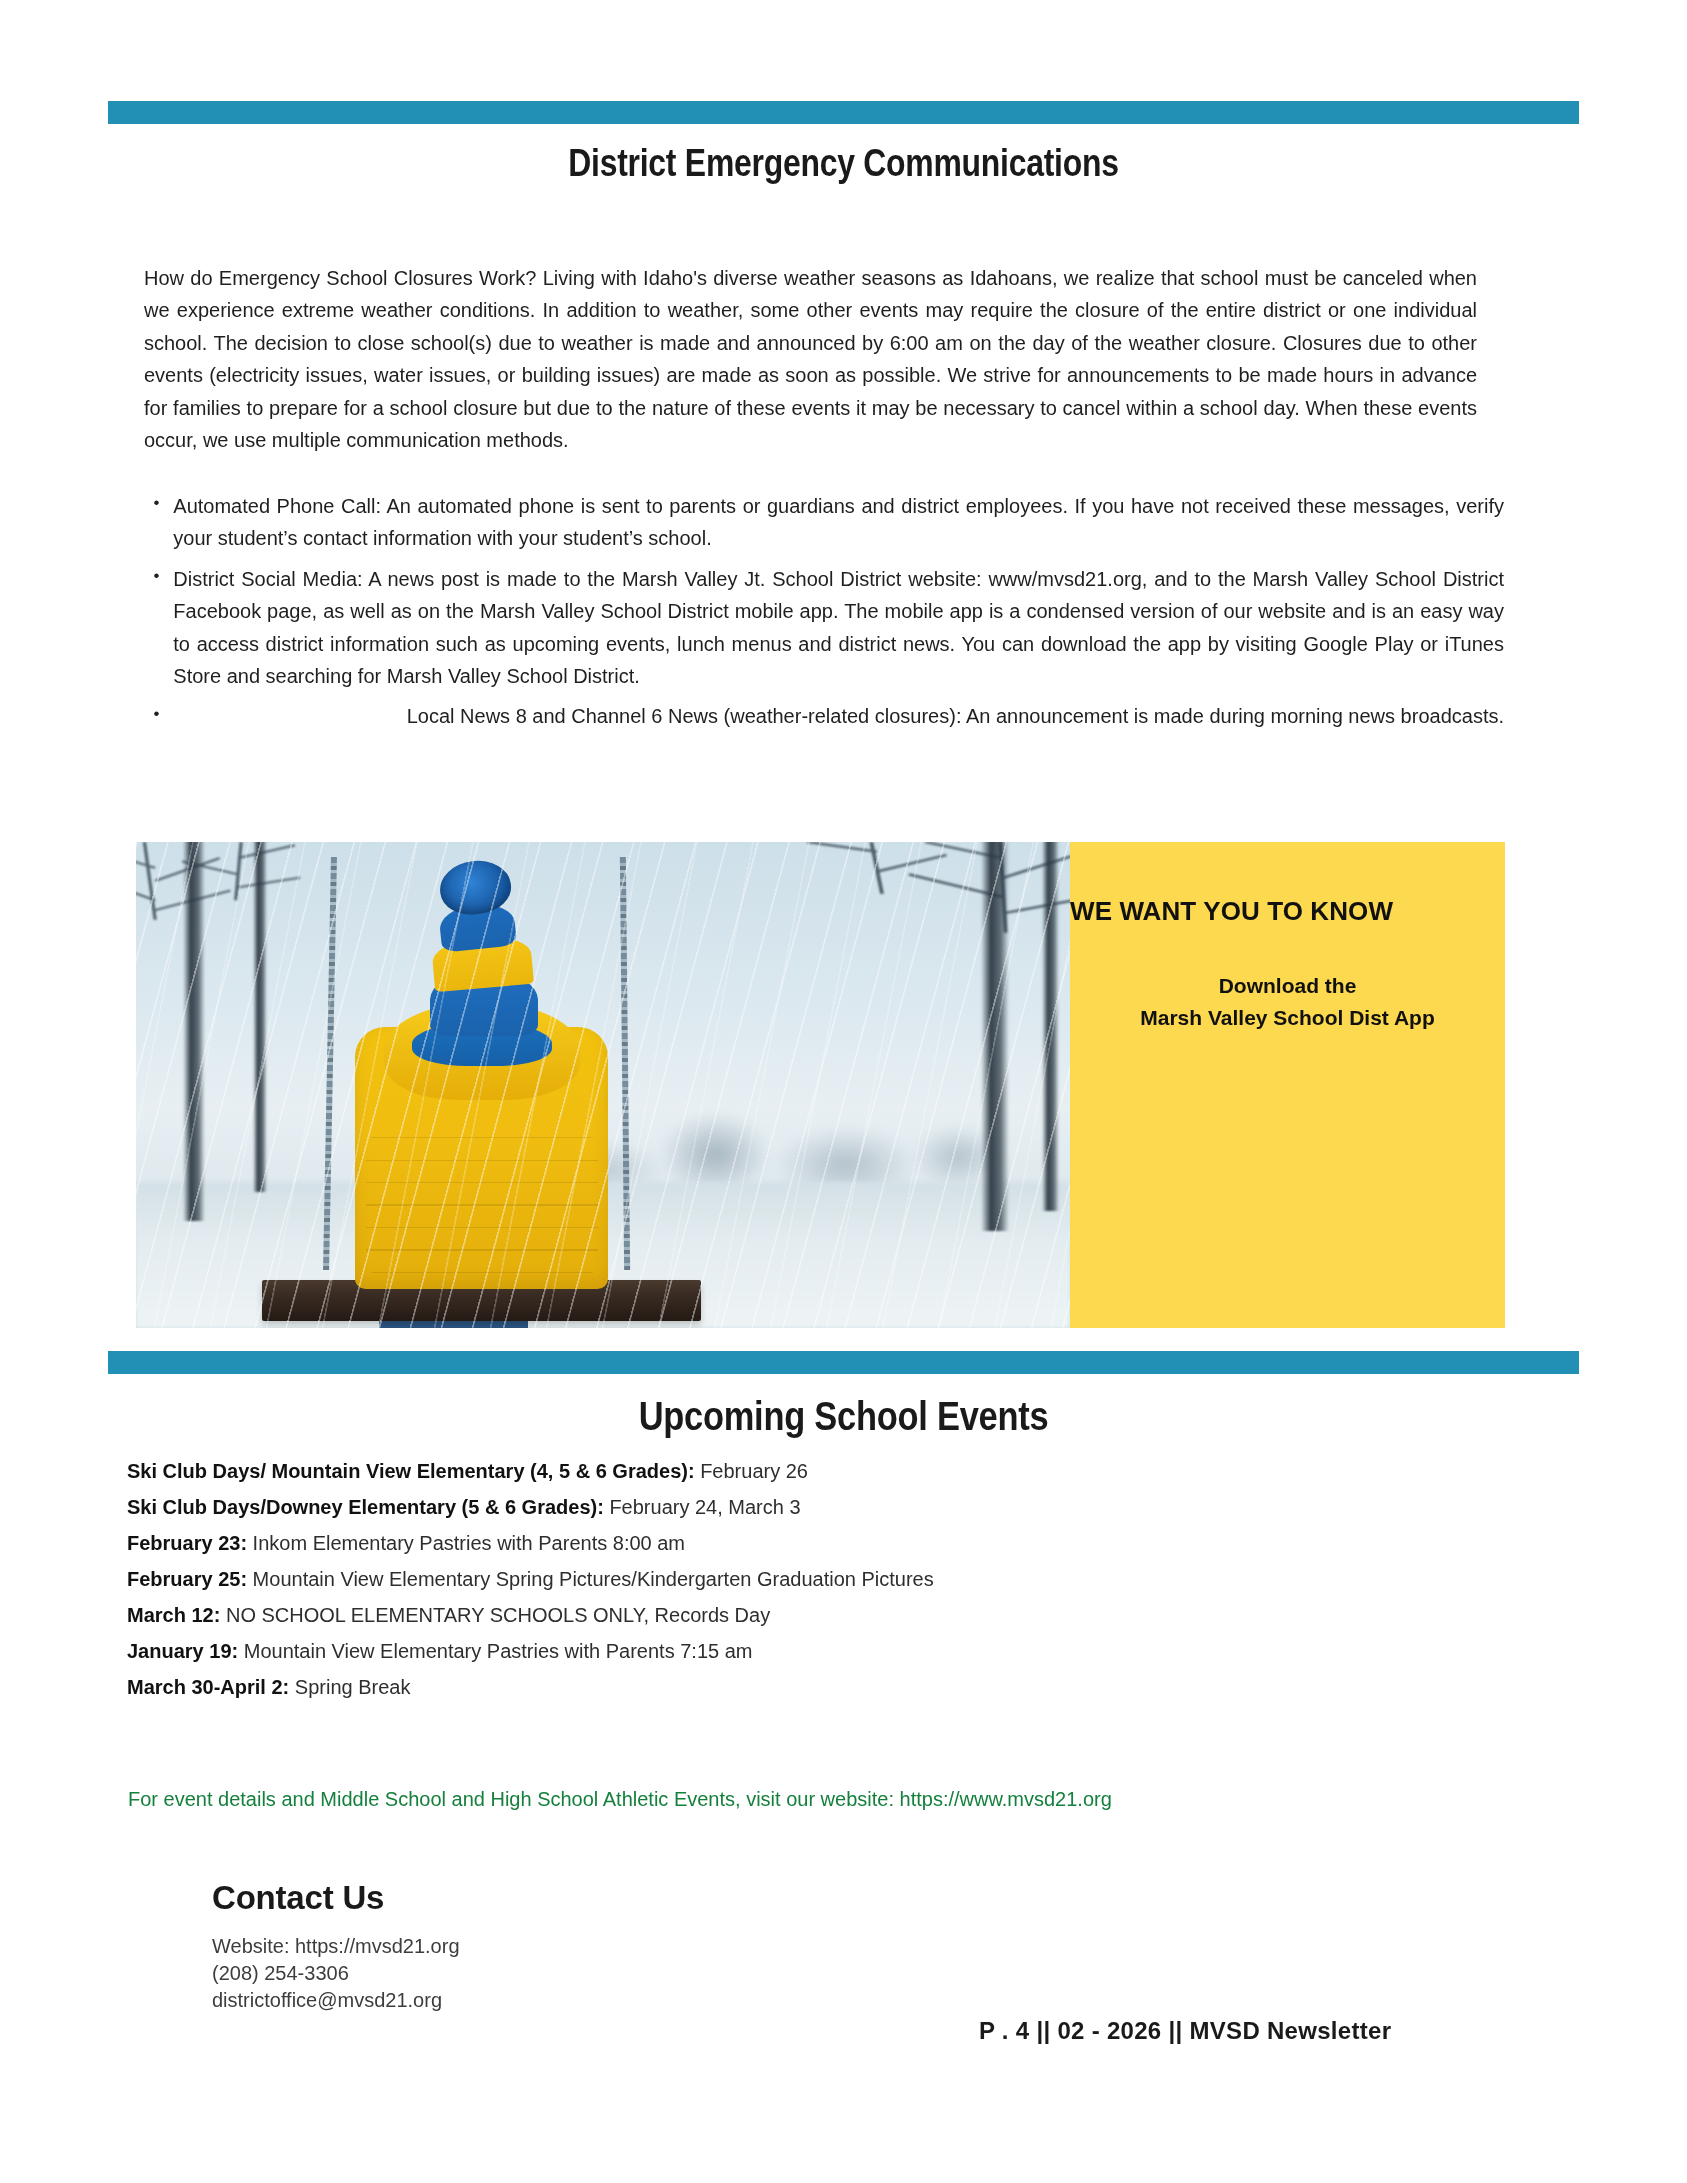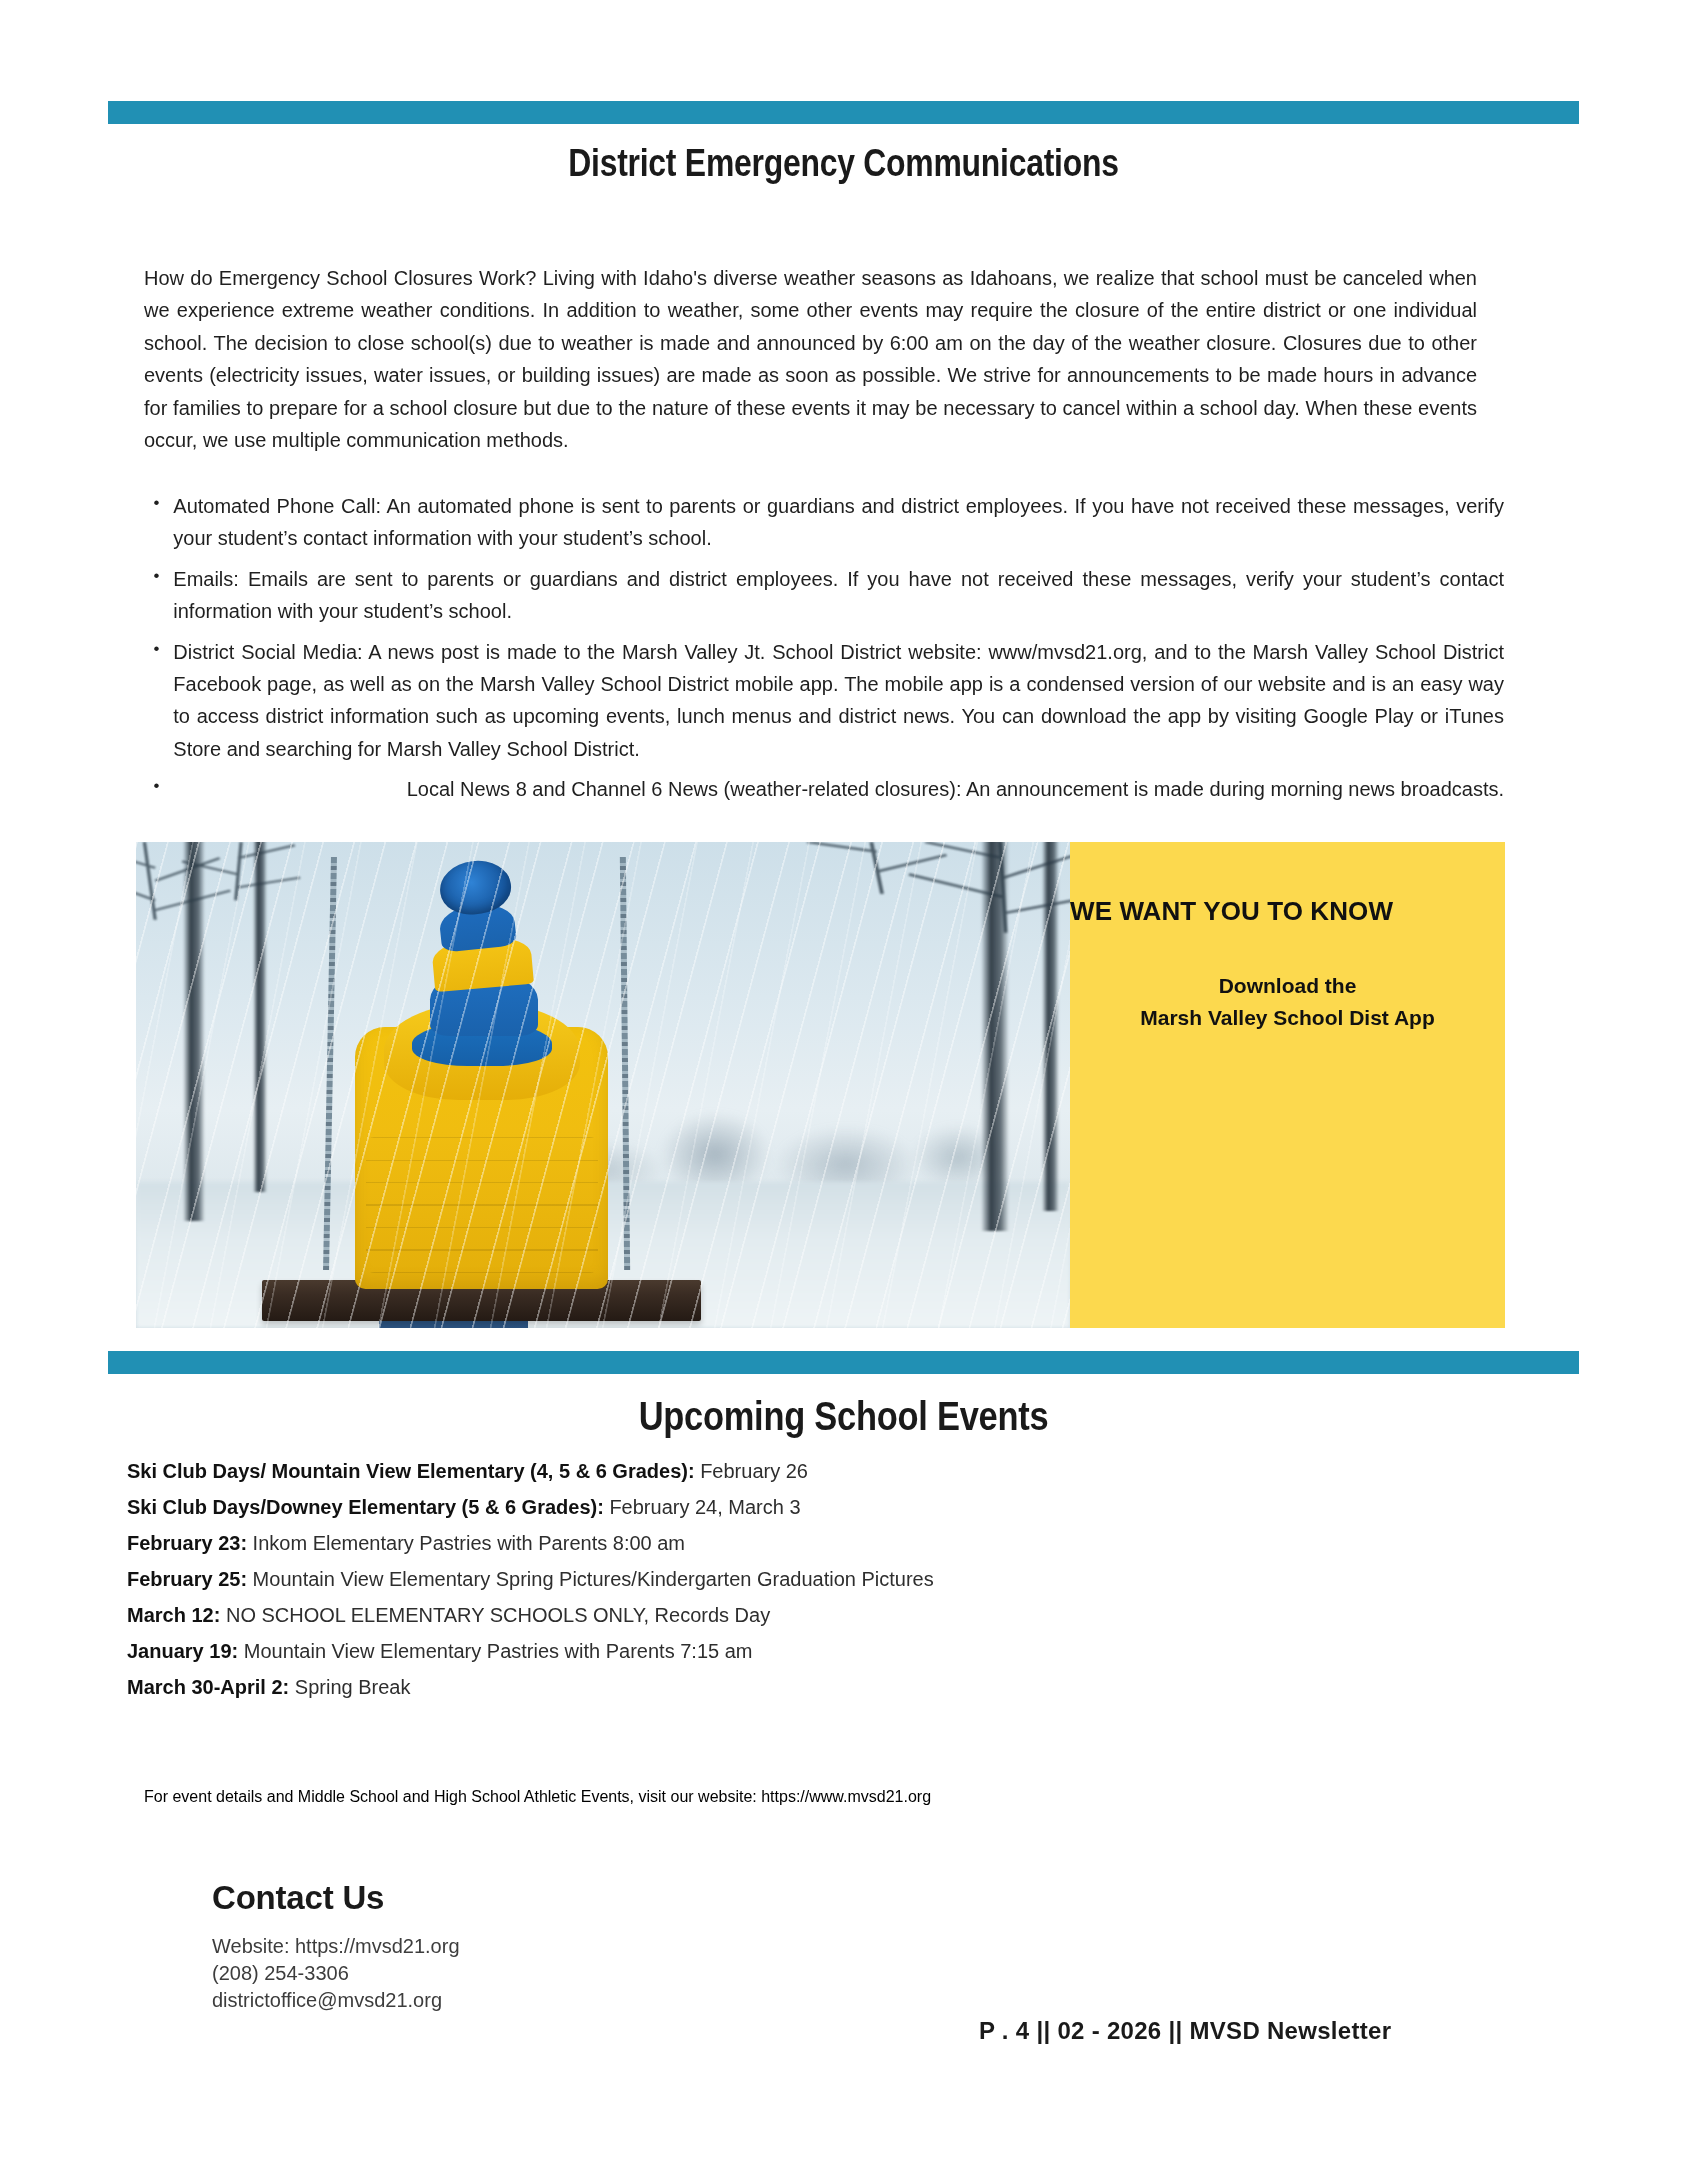--- a/index.html
+++ b/index.html
@@ -326,24 +326,24 @@
   .event-row .ev-label {
     font-weight: bold;
     color: #111111;
   }
   .event-row .ev-value {
     color: #2e2e2e;
   }
 
   #events-note {
     position: absolute;
-    left: 144px;
+    left: 128px;
     top: 1788px;
-    font-size: 16px;
-    color: #000000;
+    font-size: 20px;
+    color: #15803d;
   }
 
   
   #contact-heading {
     position: absolute;
     left: 212px;
     top: 1879px;
     font-size: 33px;
     font-weight: bold;
     color: #1a1a1a;
@@ -374,21 +374,20 @@
 <div class="page">
 
   <div class="rule-teal" id="rule-top"></div>
 
   <div class="section-title" id="title-emergency">District Emergency Communications</div>
 
   <div class="body-col" id="intro-paragraph">How do Emergency School Closures Work?  Living with Idaho's diverse weather seasons as Idahoans, we realize that school must be canceled when we experience extreme weather conditions.  In addition to weather, some other events may require the closure of the entire district or one individual school.  The decision to close school(s) due to weather is made and announced by 6:00 am on the day of the weather closure.    Closures due to other events (electricity issues, water issues, or building issues) are made as soon as possible.  We strive for announcements to be made hours in advance for families to prepare for a school closure but due to the nature of these events it may be necessary to cancel within a school day.  When these events occur, we use multiple communication methods.</div>
 
   <ul class="bullets" id="comm-bullets">
     <li>Automated Phone Call:   An automated phone is sent to parents or guardians and district employees.  If you have not received these messages, verify your student’s contact information with your student’s school.</li>
-    <li>Emails: Emails are sent to parents or guardians and district employees. If you have not received these messages, verify your student’s contact information with your student’s school.</li>
     <li>District Social Media:   A news post is made to the Marsh Valley Jt. School District website: www/mvsd21.org, and to the Marsh Valley School District Facebook page, as well as on the Marsh Valley School District mobile app.  The mobile app is a condensed version of our website and is an easy way to access district information such as upcoming events, lunch menus and district news.  You can download the app by visiting Google Play or iTunes Store and searching for Marsh Valley School District.</li>
     <li class="nojustify">Local News 8 and Channel 6 News (weather-related closures): An announcement is made during morning news broadcasts.</li>
   </ul>
 
   <div id="promo-row">
 
     <div id="promo-photo">
       <div class="sky"></div>
       <div class="treeline"></div>
       <div class="ground"></div>

